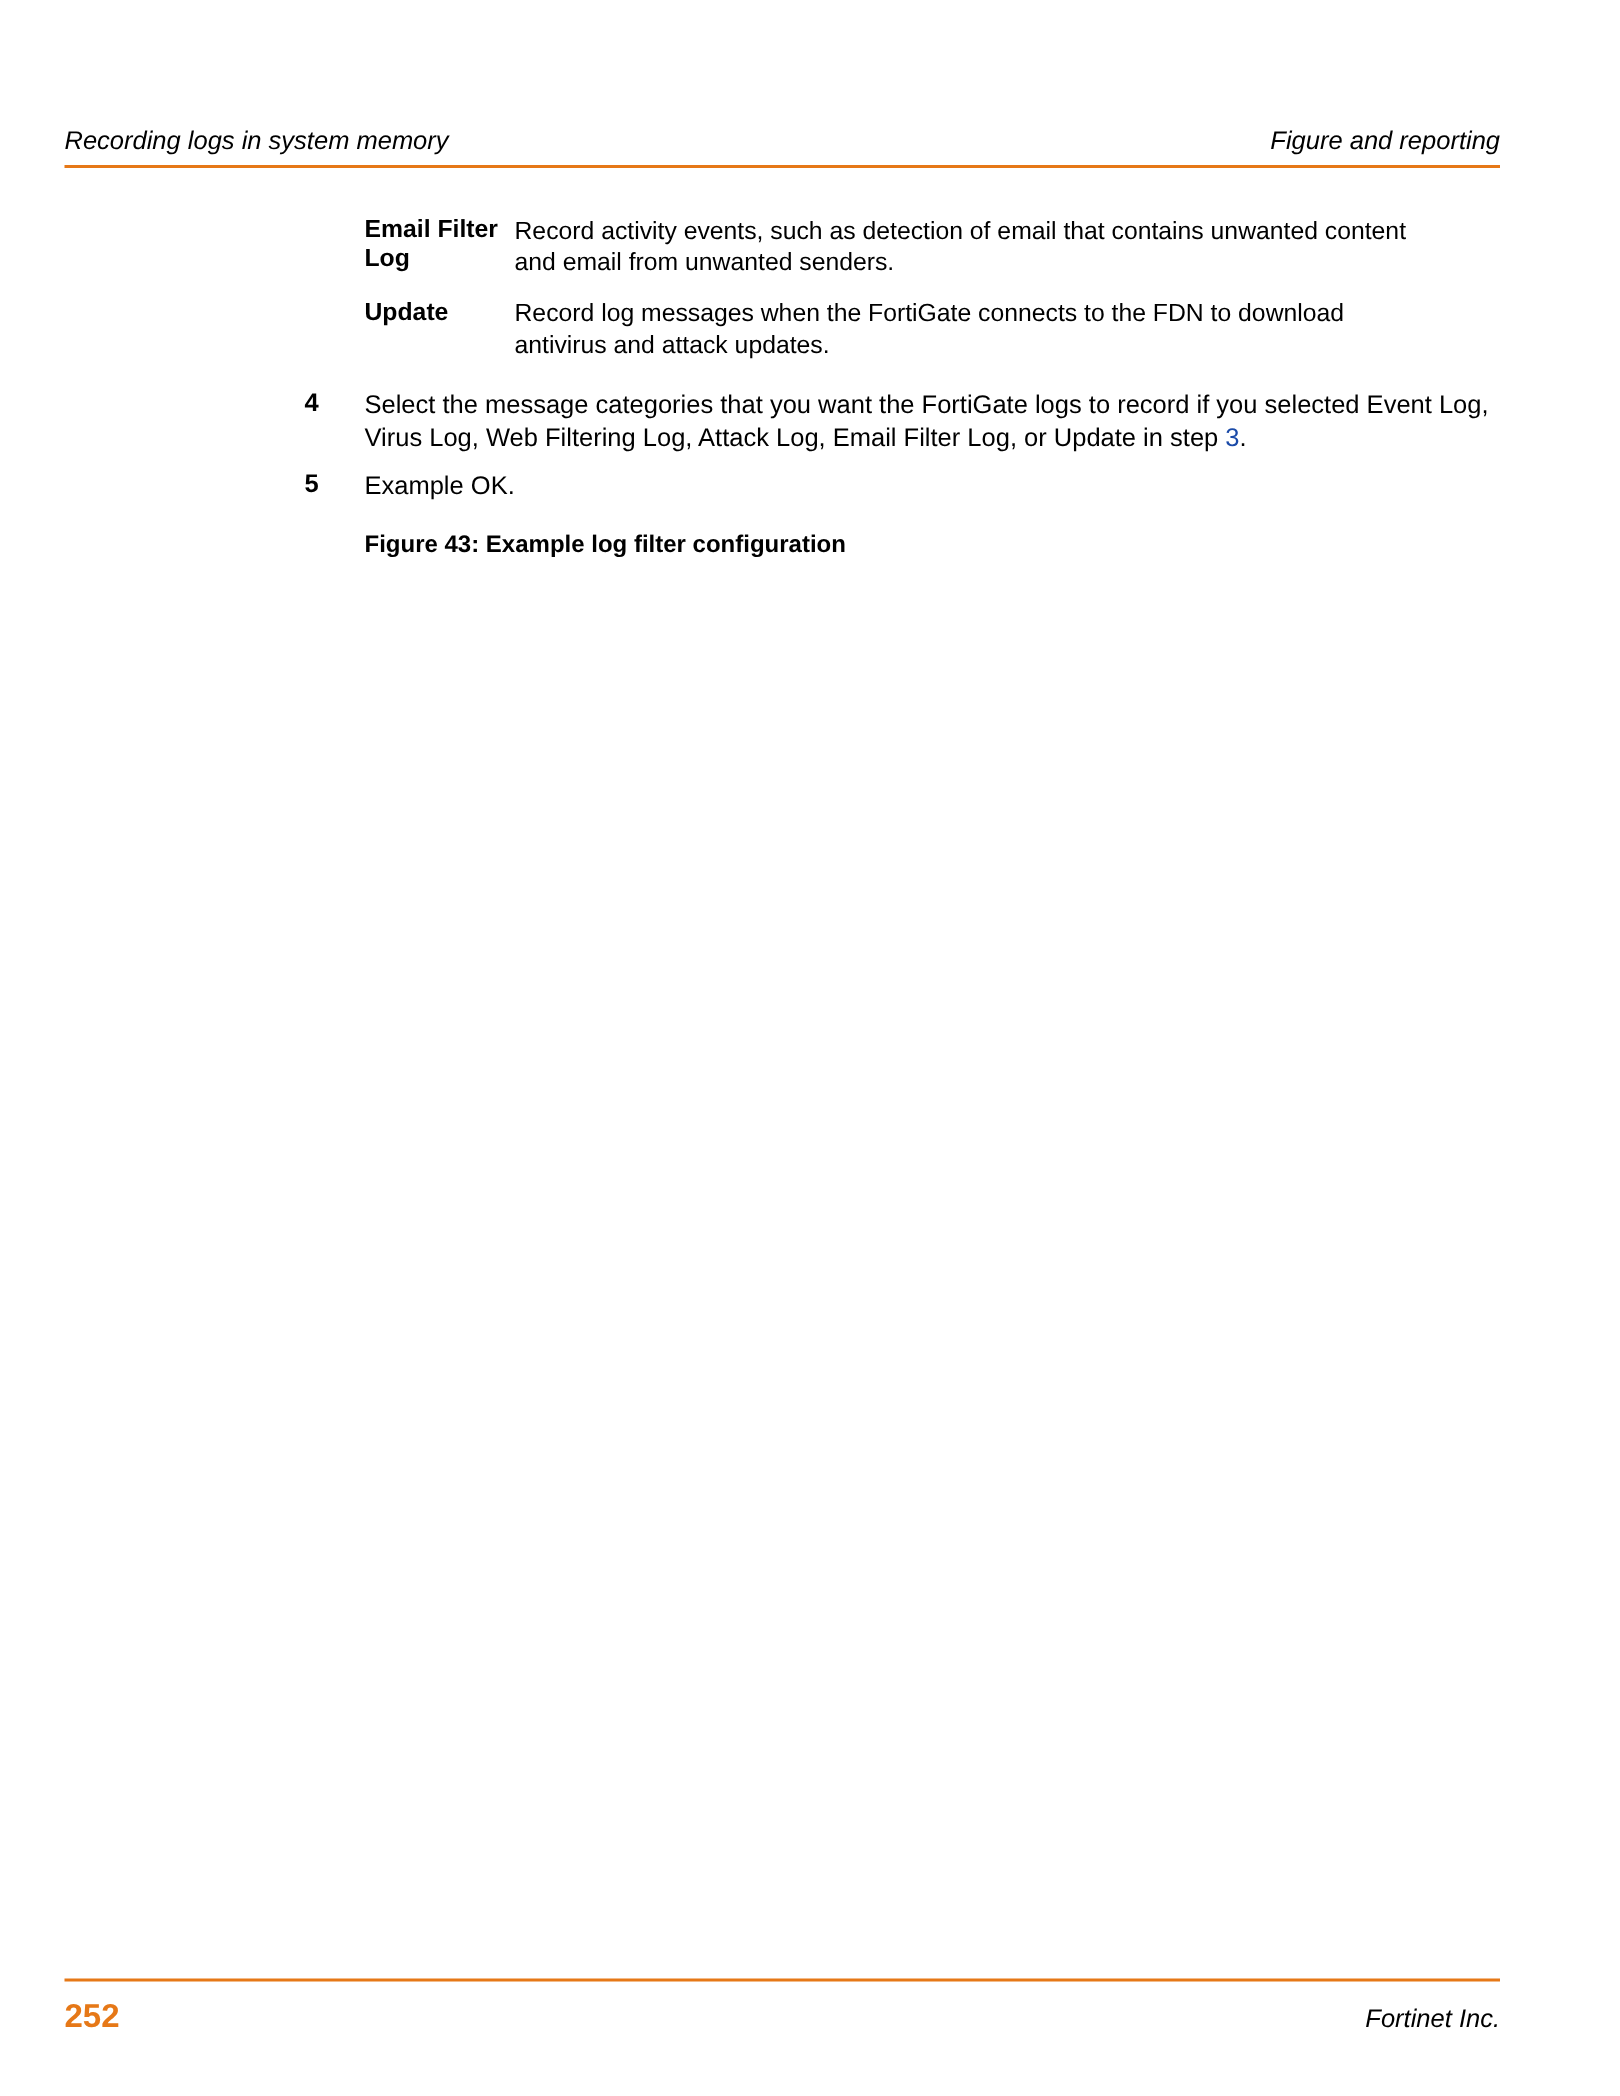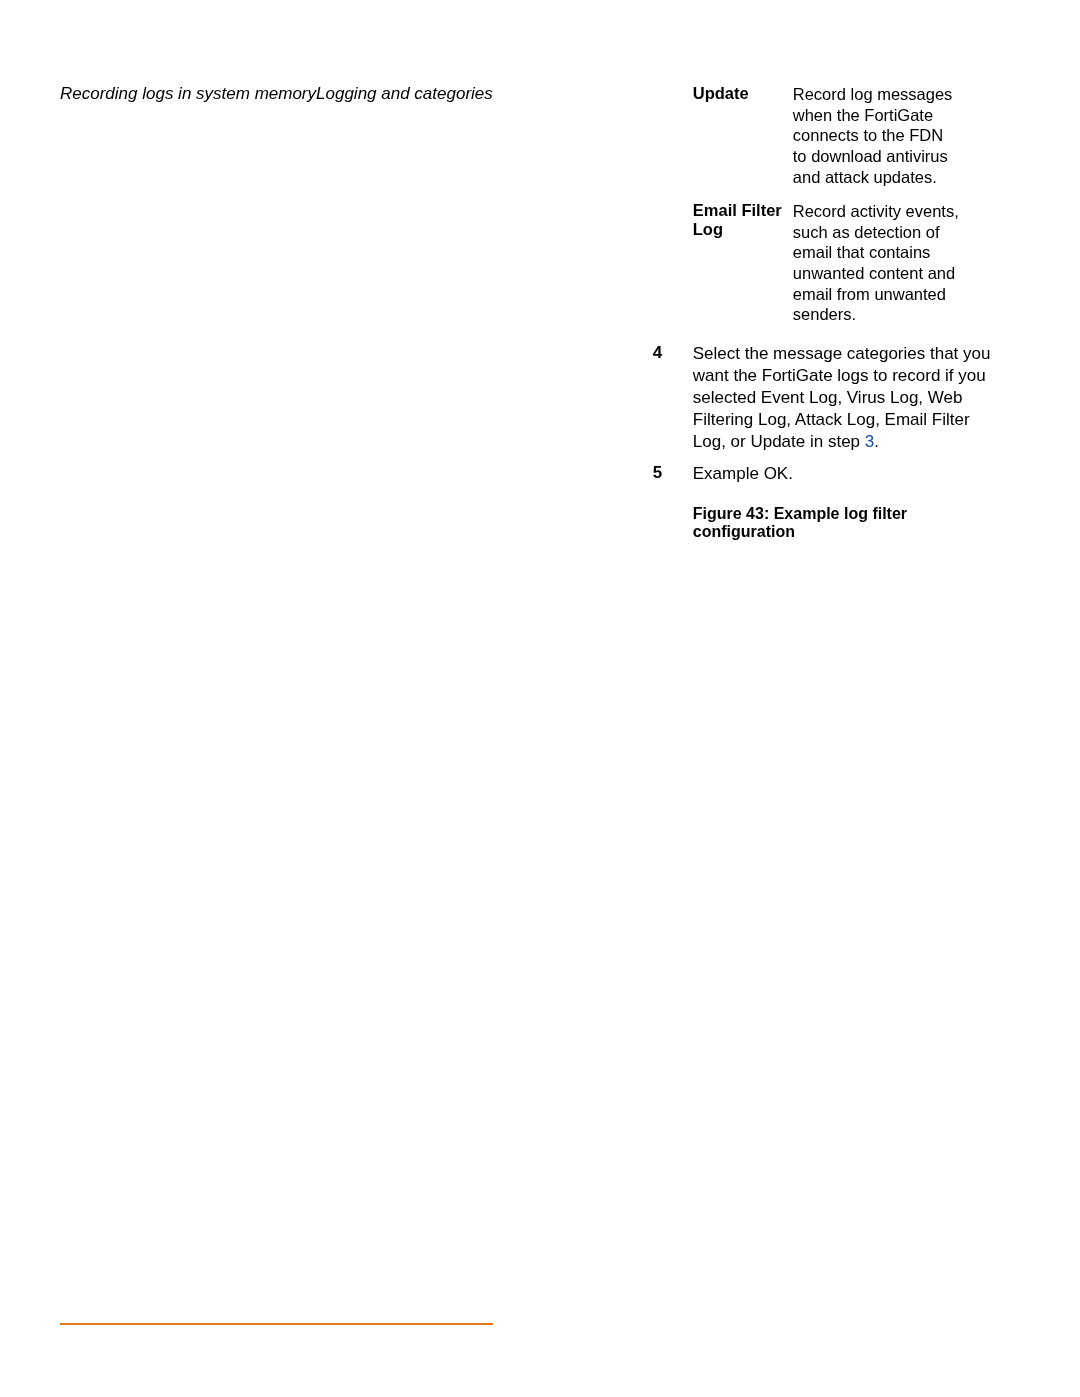--- a/index.html
+++ b/index.html
@@ -6,23 +6,24 @@
     body {
       width: 1080px;
       height: 1397px;
       background: #fff;
       font-family: Arial, Helvetica, sans-serif;
       font-size: 17px;
       color: #000;
       position: relative;
     }
     .page {
-      padding: 84px 80px 40px 60px;
+      padding: 84px 80px 40px 43px;
       height: 100%;
       display: flex;
+      flex-direction: column;
     }
     .header {
       display: flex;
       justify-content: space-between;
       align-items: baseline;
       font-style: italic;
       font-size: 17px;
       padding-bottom: 6px;
       border-bottom: 2px solid #e67817;
       margin-bottom: 32px;
@@ -90,32 +91,32 @@
       font-style: italic;
       font-size: 17px;
     }
   </style>
 </head>
 <body>
 
 <div class="page">
   <div class="header">
     <span>Recording logs in system memory</span>
-    <span>Logging and categories</span>
+    <span>Figure and reporting</span>
   </div>
 
   <div class="content">
     <div class="defs">
       <div class="def-row">
+        <div class="def-term">Email Filter Log</div>
+        <div class="def-desc">Record activity events, such as detection of email that contains unwanted content and email from unwanted senders.</div>
+      </div>
+      <div class="def-row">
         <div class="def-term">Update</div>
         <div class="def-desc">Record log messages when the FortiGate connects to the FDN to download antivirus and attack updates.</div>
-      </div>
-      <div class="def-row">
-        <div class="def-term">Email Filter Log</div>
-        <div class="def-desc">Record activity events, such as detection of email that contains unwanted content and email from unwanted senders.</div>
       </div>
     </div>
 
     <div class="steps">
       <div class="step">
         <div class="step-num">4</div>
         <div class="step-body">
           <span>Select the message categories that you want the FortiGate logs to record if you selected Event Log, Virus Log, Web Filtering Log, Attack Log, Email Filter Log, or Update in step </span><a href="#" class="step-link">3</a><span>.</span>
         </div>
       </div>
@@ -123,13 +124,17 @@
         <div class="step-num">5</div>
         <div class="step-body">
           <span>Example OK.</span>
         </div>
       </div>
     </div>
 
     <div class="figure-caption">Figure 43: Example log filter configuration</div>
   </div>
 
+  <div class="footer">
+    <span class="page-number">252</span>
+    <span class="footer-right">Fortinet Inc.</span>
+  </div>
 </div>
 
 </body></html>

